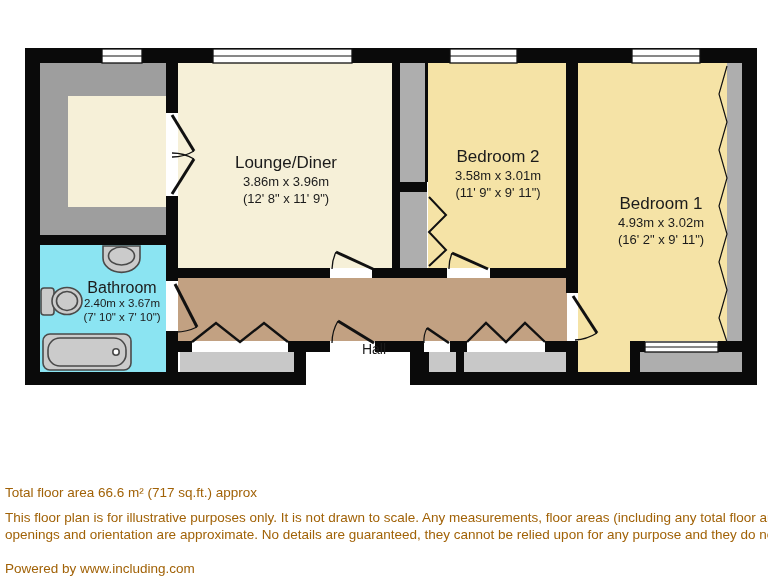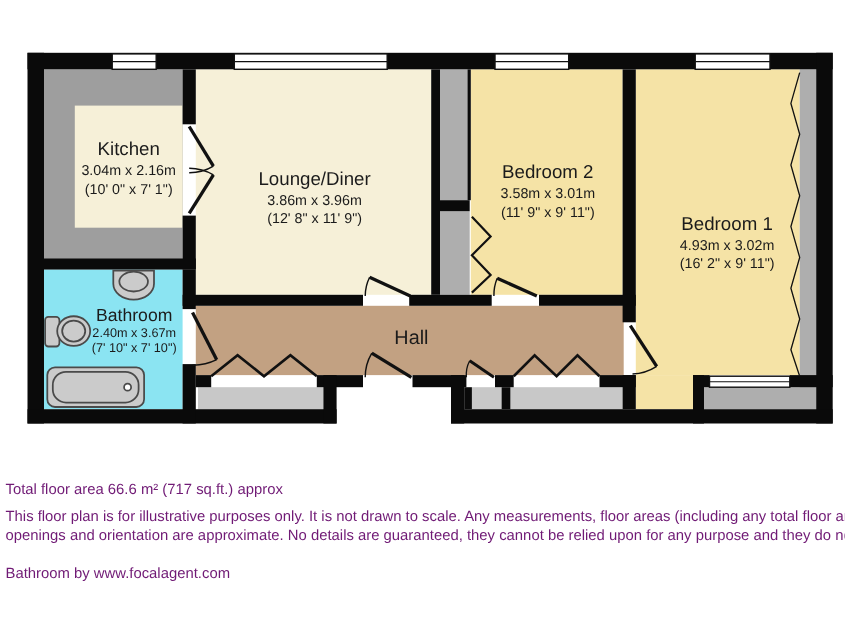--- a/index.html
+++ b/index.html
@@ -6,22 +6,22 @@
   #stage{
     position:relative;width:768px;height:576px;background:#ffffff;overflow:hidden;
     font-family:"Liberation Sans", sans-serif;color:#1b1b1b;
   }
   #plan-svg{position:absolute;left:0;top:0;}
   .room-label{position:absolute;transform:translateX(-50%);text-align:center;white-space:nowrap;}
   .rname{font-size:17px;line-height:21px;}
   .rdim{font-size:13px;line-height:17px;}
   .room-label.small .rname{font-size:16px;line-height:17px;}
   .room-label.small .rdim{font-size:11.5px;line-height:14px;}
-  .hall-label{position:absolute;transform:translateX(-50%);font-size:18px;white-space:nowrap;}
-  .footer-line{position:absolute;left:5px;font-size:13.5px;white-space:nowrap;color:#701a75;}
+  .hall-label{position:absolute;transform:translateX(-50%);font-size:14px;white-space:nowrap;margin-top:44px;}
+  .footer-line{position:absolute;left:5px;font-size:13.5px;white-space:nowrap;color:#a16207;margin-top:48px;}
 </style>
 </head>
 <body>
 
 <div id="stage">
 
   <svg id="plan-svg" width="768" height="576" viewBox="0 0 768 576">
 
     <g>
       <rect x="40" y="63" width="126" height="182" style="fill:var(--counter-gray,#9e9e9e)"></rect>
@@ -159,25 +159,20 @@
       </g>
 
       <g>
         <rect x="43" y="334" width="88" height="36" rx="7"></rect>
         <rect x="48" y="338" width="78" height="28" rx="12"></rect>
         <circle cx="116" cy="352" r="3.2" fill="#ffffff"></circle>
       </g>
     </g>
   </svg>
 
-  <div class="room-label" style="left:117px;top:125px">
-    <div class="rname">Kitchen</div>
-    <div class="rdim">3.04m x 2.16m</div>
-    <div class="rdim">(10' 0" x 7' 1")</div>
-  </div>
 
   <div class="room-label" style="left:286px;top:152px">
     <div class="rname">Lounge/Diner</div>
     <div class="rdim">3.86m x 3.96m</div>
     <div class="rdim">(12' 8" x 11' 9")</div>
   </div>
 
   <div class="room-label" style="left:498px;top:146px">
     <div class="rname">Bedroom 2</div>
     <div class="rdim">3.58m x 3.01m</div>
@@ -194,15 +189,15 @@
     <div class="rname">Bathroom</div>
     <div class="rdim">2.40m x 3.67m</div>
     <div class="rdim">(7' 10" x 7' 10")</div>
   </div>
 
   <div class="hall-label" style="left:374px;top:297px">Hall</div>
 
   <div class="footer-line" style="top:437px">Total floor area 66.6 m² (717 sq.ft.) approx</div>
   <div class="footer-line" style="top:462px">This floor plan is for illustrative purposes only. It is not drawn to scale. Any measurements, floor areas (including any total floor area),</div>
   <div class="footer-line" style="top:479px">openings and orientation are approximate. No details are guaranteed, they cannot be relied upon for any purpose and they do not form</div>
-  <div class="footer-line" style="top:513px">Bathroom by www.focalagent.com</div>
+  <div class="footer-line" style="top:513px">Powered by www.including.com</div>
 
 </div>
 
 </body></html>

